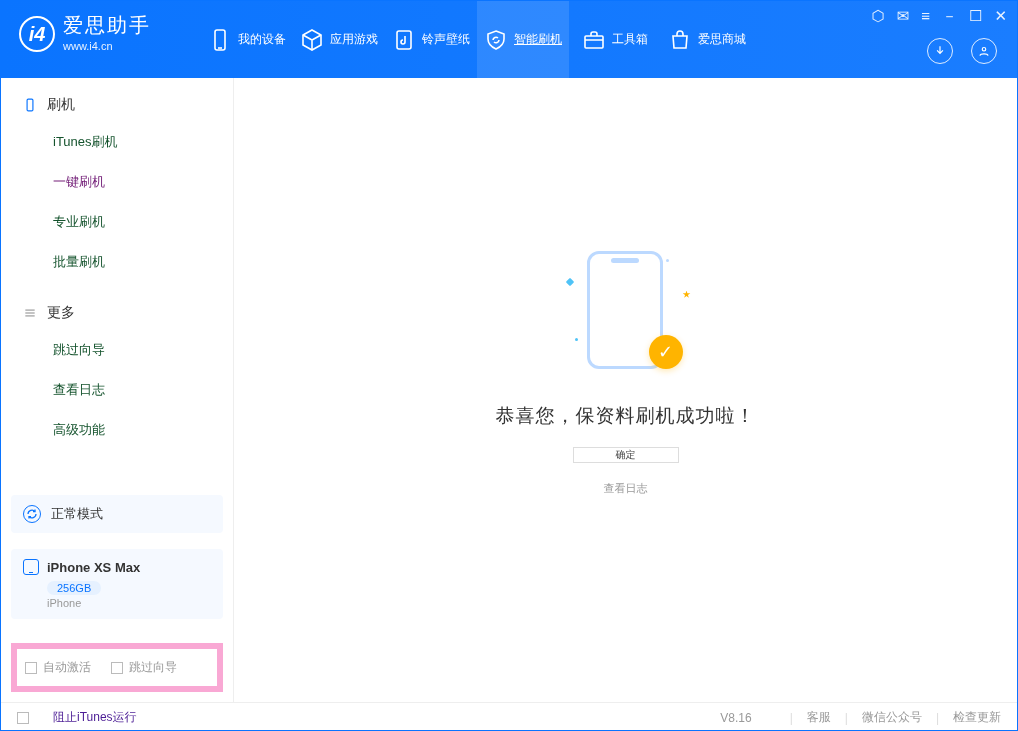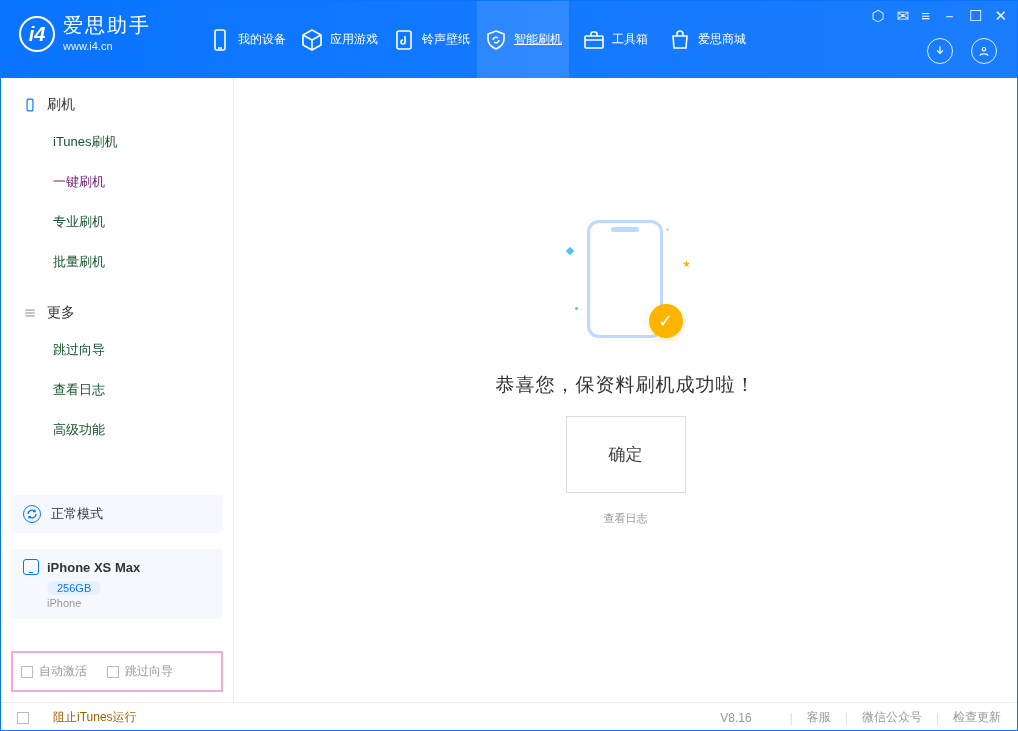--- a/index.html
+++ b/index.html
@@ -36,42 +36,42 @@
 .device-card { margin: 8px 10px; background: #f5f9ff; border-radius: 4px; padding: 10px 12px; }
 .mode-card { display: flex; align-items: center; gap: 10px; color: #333; font-size: 13px; }
 .mode-card .dot { width: 18px; height: 18px; border-radius: 50%; border: 1.5px solid #0a74ff; display:flex; align-items:center; justify-content:center;}
 
 .device-name { display: flex; align-items: center; gap: 8px; font-size: 13px; color: #333; font-weight: 700; }
 .device-name .phone-ico { width:16px; height:16px; border:1.5px solid #0a74ff; border-radius:3px; position:relative;}
 .device-name .phone-ico::after{content:"";position:absolute;bottom:1px;left:50%;transform:translateX(-50%);width:4px;height:1.5px;background:#0a74ff;}
 .cap-badge { display:inline-block; margin:6px 0 2px 24px; font-size:11px; color:#0a74ff; background:#e6f1ff; border-radius:9px; padding:1px 10px;}
 .device-sub { font-size:11px; color:#999; margin-left:24px;}
 
-.options-highlight { margin: 24px 10px 10px; border: 2px solid #f9a8d4; padding: 10px 8px; display: flex; gap: 20px; align-items: center; }
+.options-highlight { margin: 16px 10px 10px; border: 6px solid #f9a8d4; padding: 10px 8px; display: flex; gap: 20px; align-items: center; }
 .chk { display: flex; align-items: center; gap: 6px; font-size: 12px; color: #999; cursor: pointer; }
 .chk .box { width: 12px; height: 12px; border: 1px solid #bbb; }
 
 
 .main { flex: 1; position: relative; display: flex; flex-direction: column; align-items: center; justify-content: center; gap: 18px; padding-bottom: 40px; }
 .illus { width: 150px; height: 140px; position: relative; }
 .illus .phone-outline { position:absolute; left:36px; top:6px; width:76px; height:118px; border:3px solid #bcd9ff; border-radius:12px; background:#fff;}
 .illus .phone-outline::before{content:"";position:absolute;top:4px;left:50%;transform:translateX(-50%);width:28px;height:5px;background:#bcd9ff;border-radius:3px;}
 .illus .check { position:absolute; right:18px; bottom:16px; width:34px; height:34px; background:#ffb400; border-radius:50%; display:flex; align-items:center; justify-content:center; color:#fff; font-size:18px; box-shadow:0 2px 6px rgba(255,180,0,0.3);}
 .illus .spark1{position:absolute;left:16px;top:34px;width:6px;height:6px;background:#4fc3f7;border-radius:1px;transform:rotate(45deg);}
 .illus .spark2{position:absolute;right:10px;top:46px;width:8px;height:8px;background:#ffb400;clip-path:polygon(50% 0,61% 35%,98% 35%,68% 57%,79% 91%,50% 70%,21% 91%,32% 57%,2% 35%,39% 35%);}
 .illus .dot1{position:absolute;left:24px;bottom:44px;width:3px;height:3px;background:#4fc3f7;border-radius:50%;}
 .illus .dot2{position:absolute;right:32px;top:14px;width:3px;height:3px;background:#bcd9ff;border-radius:50%;}
 
 .success-msg { font-size: 19px; color: #333; letter-spacing: 1px; }
-.ok-btn { padding: 26px 42px; border: 1px solid #ddd; background: #fff; font-size: 17px; cursor: pointer; color:#444;}
+.ok-btn { padding: 0 42px; border: 1px solid #ddd; background: #fff; font-size: 10px; cursor: pointer; color:#444;}
 .view-log { font-size: 11px; color: #999; cursor: pointer; }
 
 
 .footer { height: 30px; border-top: 1px solid #eee; display: flex; align-items: center; padding: 0 16px; font-size: 12px; color: #999; }
-.footer .chk { color:#a16207;gap:24px; }
+.footer .chk { color:#4c1d95;gap:24px; }
 .footer .spacer { flex: 1; }
 .footer .ver { margin-right: 24px; }
 .footer .sep { color:#ddd; margin: 0 14px; }
 .footer .link { cursor:pointer; }
 </style>
 </head>
 <body>
 
 <div class="header">
   <div class="logo-block">

